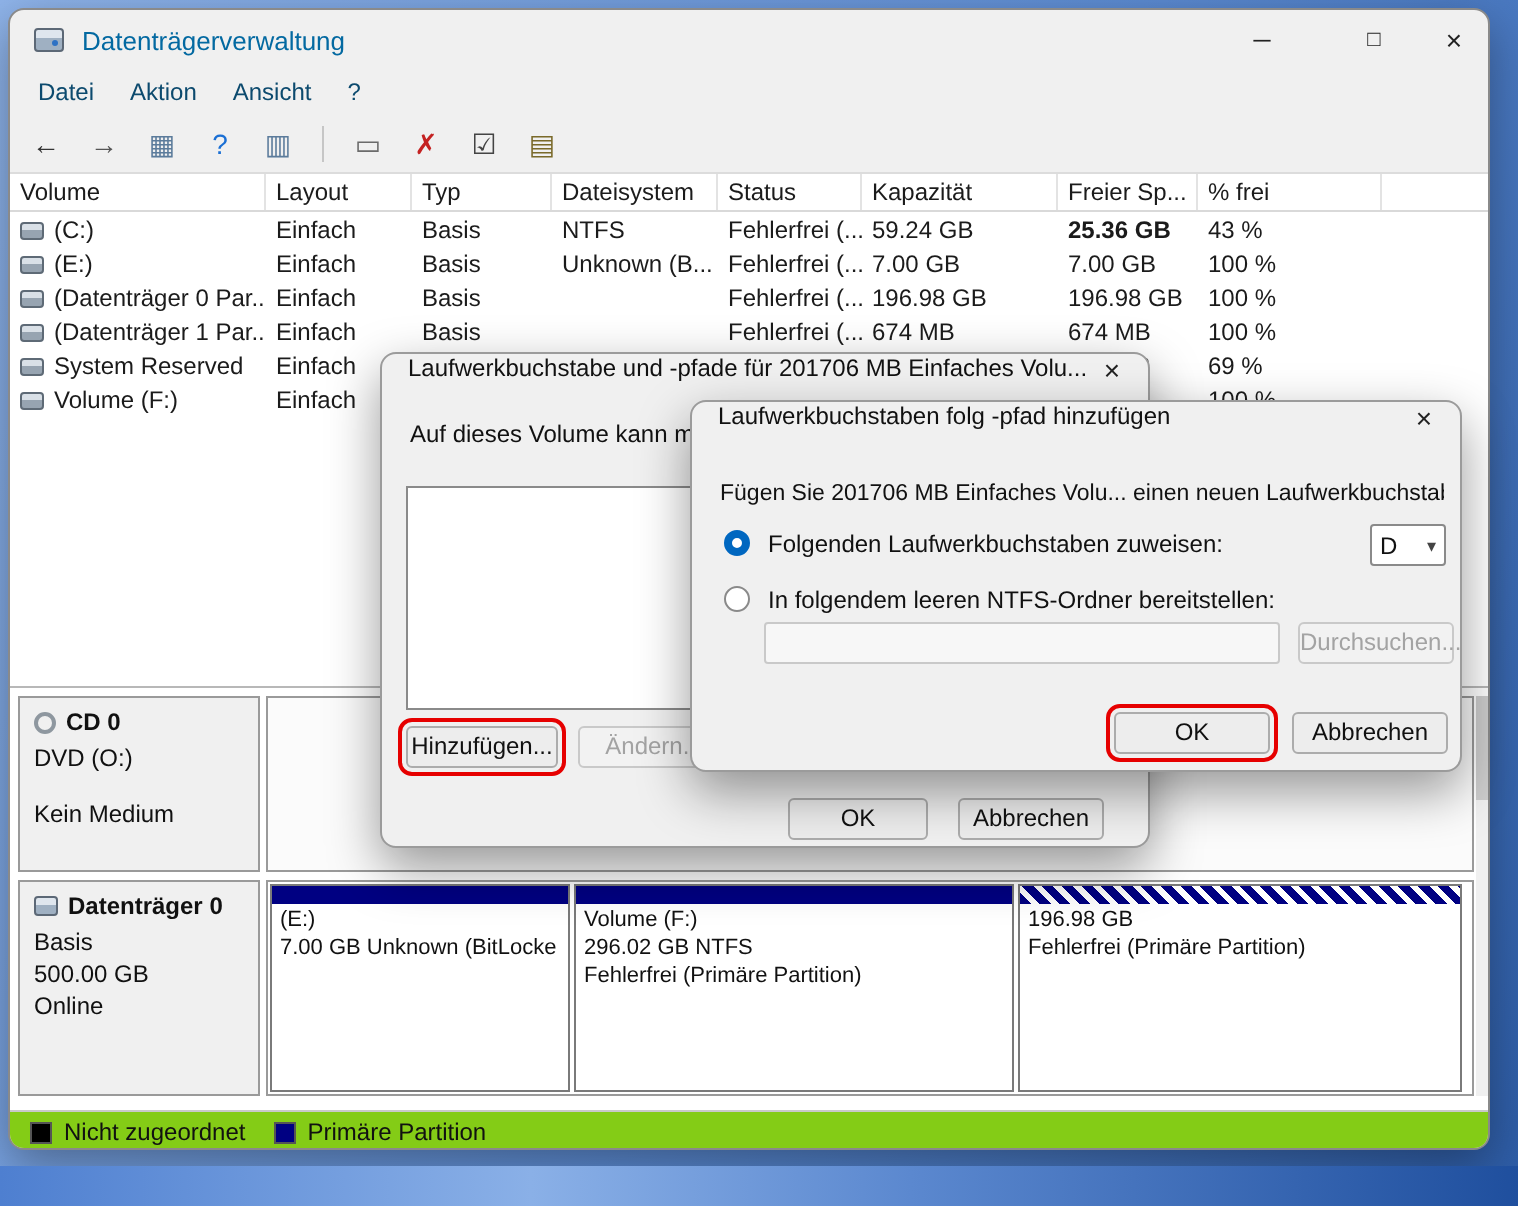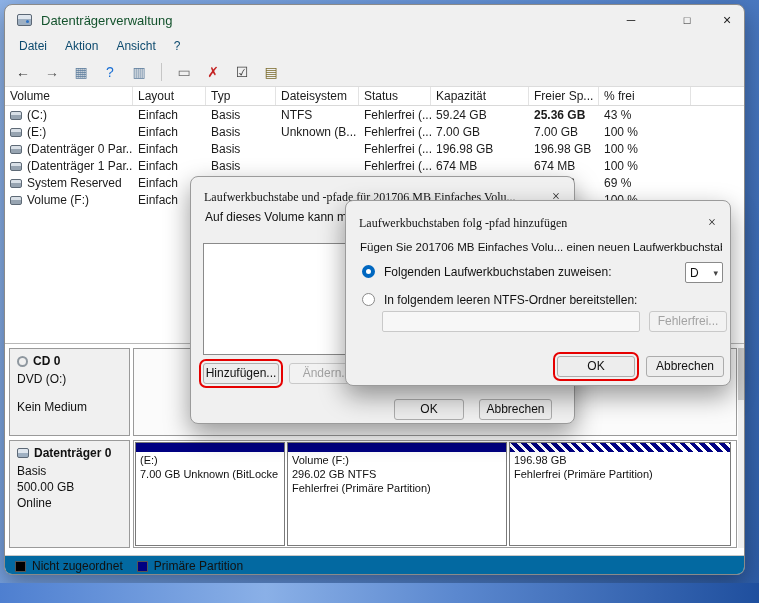--- a/index.html
+++ b/index.html
@@ -8,21 +8,21 @@
             background:linear-gradient(115deg,#8fb4ea 0%,#5c8bd2 55%,#2d5ca6 100%); }
 
   
   .main-window { position:absolute; left:4px; top:4px; width:741px; height:571px;
                  background:#f0f0f0; border:1px solid #8a8a8a; border-radius:8px;
                  box-shadow:0 8px 24px rgba(0,0,0,.35); z-index:1; overflow:hidden; }
   .titlebar { position:absolute; left:0; top:0; width:100%; height:30px; display:flex; align-items:center; padding-left:12px; }
   .app-icon { width:15px; height:12px; border:1px solid #5c6876; border-radius:2px;
               background:linear-gradient(#dfe6ee 40%,#9fb0c2 41%); position:relative; }
   .app-icon::after{ content:""; position:absolute; right:2px; bottom:2px; width:3px; height:3px; background:#2f72c4; border-radius:50%; }
-  .titlebar .title { margin-left:9px; font-size:13px; color:#14532d; }
+  .titlebar .title { margin-left:9px; font-size:13px; color:#0369a1; }
   .ctl { position:absolute; top:0; height:30px; width:40px; text-align:center; line-height:30px; font-size:12px; color:#222; cursor:default; }
   .ctl-min { left:606px; } .ctl-max { left:662px; font-size:11px; } .ctl-close { left:702px; font-size:14px; }
 
   .menubar { position:absolute; left:0; top:30px; width:100%; height:22px; display:flex; align-items:center; padding-left:5px; font-size:12px; color:#0c4a6e; }
   .menu-item { padding:3px 9px; }
 
   .toolbar { position:absolute; left:0; top:52px; width:100%; height:30px; display:flex; align-items:center; padding-left:8px; gap:9px; border-bottom:1px solid #dcdcdc; }
   .tb-icon { width:20px; text-align:center; font-size:14px; line-height:20px; }
   .tb-sep { width:1px; height:18px; background:#c6c6c6; margin:0 3px; }
 
@@ -49,30 +49,30 @@
   .cd-bar { position:absolute; left:128px; top:4px; width:604px; height:88px; background:#fbfbfb; border:1px solid #9a9a9a; }
   .disk-bars { position:absolute; left:128px; top:96px; width:604px; height:108px; border:1px solid #9a9a9a; background:#fff; display:flex; gap:2px; padding:1px; }
   .part { border:1px solid #7a7a7a; background:#fff; overflow:hidden; }
   .part-strip { height:9px; background:var(--navy); }
   .part-strip.hatched { background:repeating-linear-gradient(45deg, var(--navy) 0 4px, #ffffff 4px 7px); }
   .part-line { font-size:11px; color:#111; padding:2px 4px 0 4px; white-space:nowrap; overflow:hidden; }
 
   .pane-scrollbar { position:absolute; right:1px; top:4px; width:7px; height:200px; background:#f0f0f0; }
   .pane-scrollbar .thumb { width:7px; height:52px; background:#cdcdcd; }
 
-  .legend { position:absolute; left:0; top:550px; width:741px; height:21px; background:#0369a1; border-top:1px solid #c9c9c9;
+  .legend { position:absolute; left:0; top:550px; width:741px; height:21px; background:#84cc16; border-top:1px solid #c9c9c9;
             display:flex; align-items:center; padding-left:10px; gap:14px; font-size:12px; color:#111;
             border-radius:0 0 8px 8px; }
   .leg-item { display:flex; align-items:center; gap:6px; }
   .leg-swatch { width:11px; height:11px; border:1px solid #555; }
 
   
   .dialog { position:absolute; background:#f0f0f0; border:1px solid #9b9b9b; border-radius:8px;
             box-shadow:0 10px 26px rgba(0,0,0,.4); font-size:12px; color:#111; overflow:hidden; }
-  .dlg-title { display:flex; align-items:flex-end; justify-content:space-between; padding:0 10px 0 13px;font-family:Liberation Serif, serif; }
+  .dlg-title { display:flex; align-items:flex-start; justify-content:space-between; padding:0 10px 0 13px; }
   .dlg-title .t { white-space:nowrap; overflow:hidden; }
   .dlg-close { font-size:14px; color:#222; padding:0 4px; cursor:default; }
 
   .dlg1 { left:190px; top:176px; width:385px; height:248px; z-index:30; }
   .dlg1 .dlg-title { height:28px; }
   .dlg1-text { position:absolute; left:14px; top:32px; line-height:16px; }
   .dlg1-list { position:absolute; left:12px; top:66px; width:361px; height:112px; background:#fff; border:1px solid #8a8a8a; }
 
   .btn { position:absolute; background:#ededed; border:1px solid #acacac; border-radius:3px;
          font-size:12px; text-align:center; line-height:19px; height:21px; color:#111; cursor:default; }
@@ -393,20 +393,20 @@
     <span class="radio sel" style="left:16px; top:64px;"></span>
     <span class="radio-label" style="left:38px; top:64px;">Folgenden Laufwerkbuchstaben zuweisen:</span>
     <div class="combo">
       <span>D</span>
       <span class="chev">▾</span>
     </div>
 
     <span class="radio" style="left:16px; top:92px;"></span>
     <span class="radio-label" style="left:38px; top:92px;">In folgendem leeren NTFS-Ordner bereitstellen:</span>
     <input class="dlg2-input" disabled="" value="" style="">
-    <div class="btn dlg2-browse disabled">Fehlerfrei...</div>
+    <div class="btn dlg2-browse disabled">Durchsuchen...</div>
 
     <div class="btn dlg2-ok red-annot">OK</div>
     <div class="btn dlg2-cancel">Abbrechen</div>
   </div>
 
   <div class="taskbar"></div>
 </div>
 
 </body></html>

